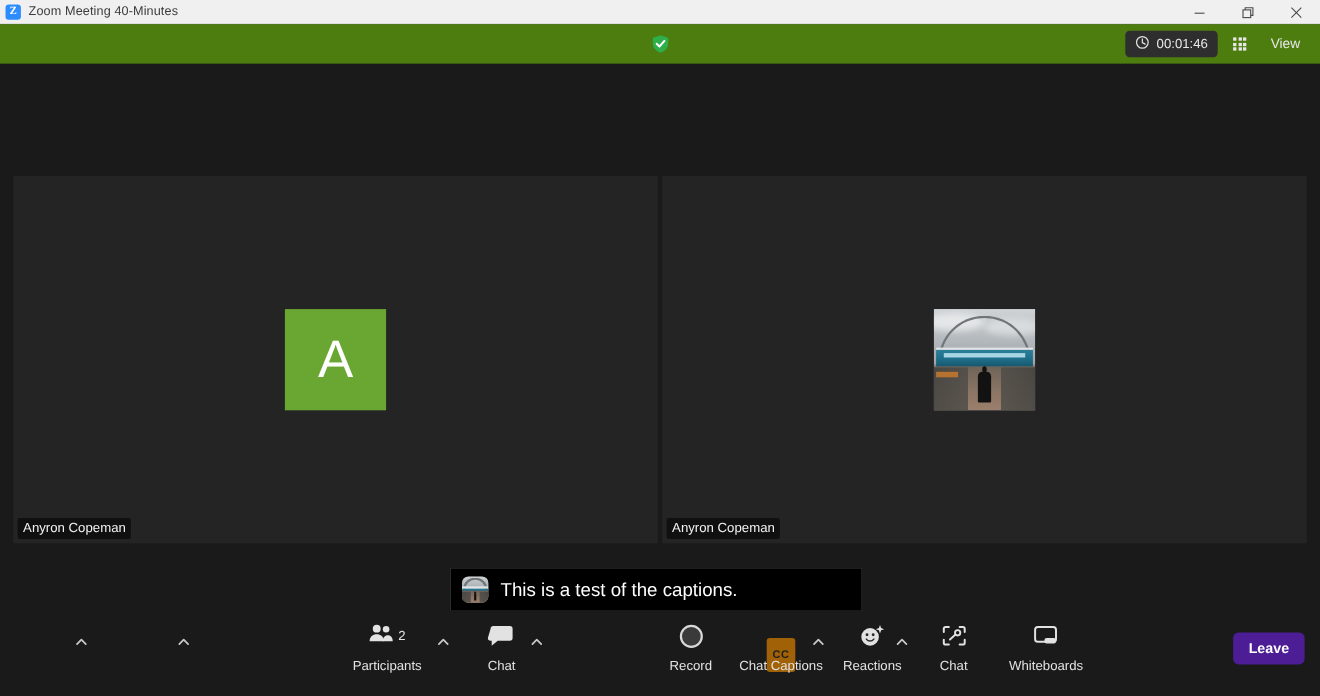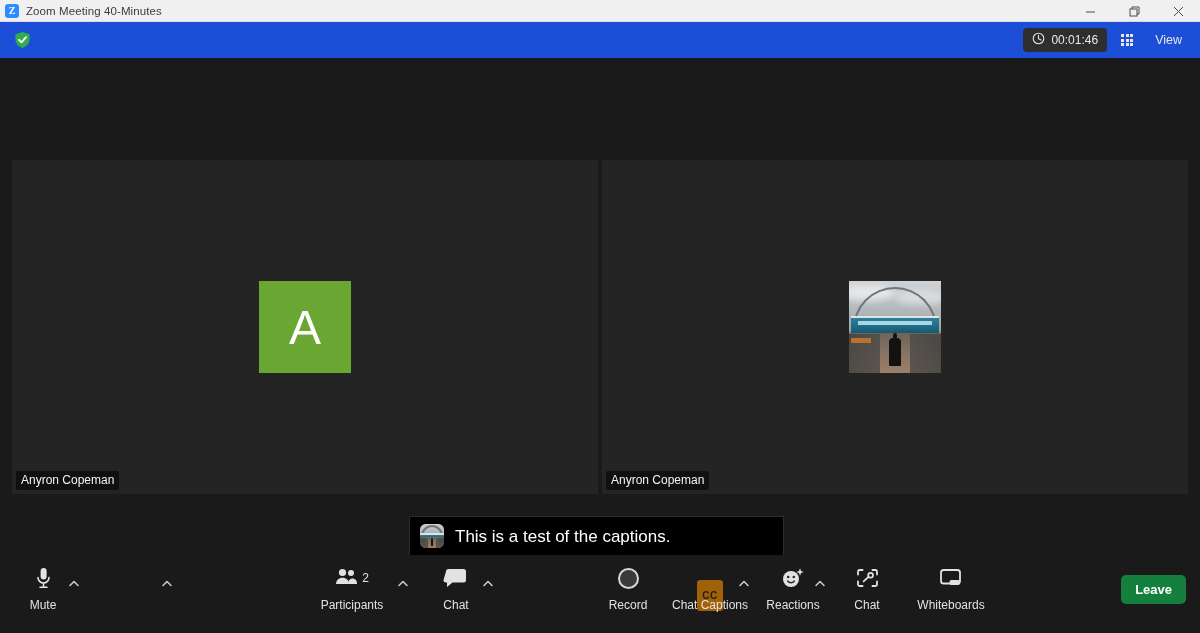--- a/index.html
+++ b/index.html
@@ -30,24 +30,25 @@
   .tb-btn {
     width: 44px; height: 22px;
     display: flex; align-items: center; justify-content: center;
     color: #4a4a4a; font-size: 12px; line-height: 1;
   }
   .tb-btn svg { display: block; }
 
   
   .meet-header {
     height: 36px; width: 100%;
-    background: #1d4ed8;
+    background: #4d7c0f;
     display: flex; align-items: center;
     padding: 0 14px;
     position: relative;
+    justify-content: center;
   }
   .shield-wrap { display: flex; align-items: center; }
   .hdr-right {
     position: absolute; right: 14px; top: 0; height: 36px;
     display: flex; align-items: center; gap: 10px;
   }
   .timer-chip {
     background: #2e2e2e; border-radius: 4px;
     height: 24px; padding: 0 9px;
     display: flex; align-items: center; gap: 6px;
@@ -168,21 +169,21 @@
   .tb-label.green { color: #3dbb55; }
   .chev {
     position: absolute; top: 20px;
     width: 16px; height: 16px;
     display: flex; align-items: center; justify-content: center;
     color: #c9c9c9; font-size: 9px;
   }
   .count-badge { font-size: 12px; color: #e2e2e2; margin-left: 2px; }
   .leave-btn {
     position: absolute; right: 14px; top: 20px;
-    background: #15803d; color: #ffffff;
+    background: #4c1d95; color: #ffffff;
     border-radius: 5px;
     height: 29px; padding: 0 14px;
     display: flex; align-items: center; justify-content: center;
     font-size: 13px; font-weight: bold;
   }
   .cc-badge {
     width: 26px; height: 31px; border-radius: 3px;
     background: #a16207; color: #1e1e1e;
     display: flex; align-items: center; justify-content: center;
     font-size: 10px; font-weight: bold; letter-spacing: .5px; margin-top: 34px;
@@ -298,31 +299,20 @@
       <div class="ph-pathR"></div>
       <div class="ph-person-head"></div>
       <div class="ph-person-body"></div>
     </div>
     <div class="cap-text">This is a test of the captions.</div>
   </div>
 </div>
 
 <div class="toolbar">
 
-  <div class="tb-item" style="left:43px;">
-    <div class="tb-icon">
-      <svg width="17" height="25" viewBox="0 0 17 25">
-        <rect x="5.6" y="2" width="6" height="11.5" rx="3" fill="#e2e2e2"></rect>
-        <path d="M3 11.5 a5.5 5.5 0 0 0 11 0" fill="none" stroke="#e2e2e2" stroke-width="1.6" stroke-linecap="round"></path>
-        <line x1="8.5" y1="17" x2="8.5" y2="21" stroke="#e2e2e2" stroke-width="1.6"></line>
-        <line x1="5" y1="21.3" x2="12" y2="21.3" stroke="#e2e2e2" stroke-width="1.6" stroke-linecap="round"></line>
-      </svg>
-    </div>
-    <div class="tb-label">Mute</div>
-  </div>
   <div class="chev" style="left:66px;">
     <svg width="10" height="7" viewBox="0 0 10 7">
         <polyline points="1,5.5 5,1.5 9,5.5" fill="none" stroke="#c9c9c9" stroke-width="1.6" stroke-linecap="round" stroke-linejoin="round"></polyline>
       </svg>
   </div>
 
   <div class="chev" style="left:159px;">
     <svg width="10" height="7" viewBox="0 0 10 7">
         <polyline points="1,5.5 5,1.5 9,5.5" fill="none" stroke="#c9c9c9" stroke-width="1.6" stroke-linecap="round" stroke-linejoin="round"></polyline>
       </svg>

